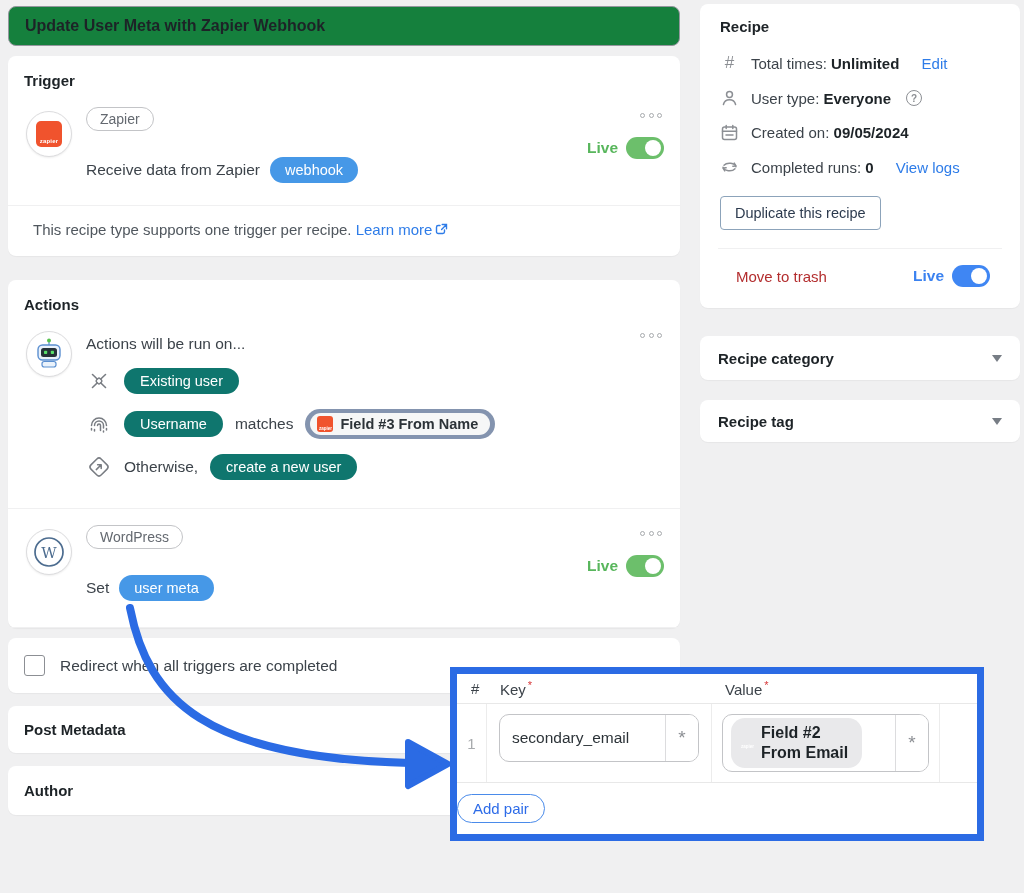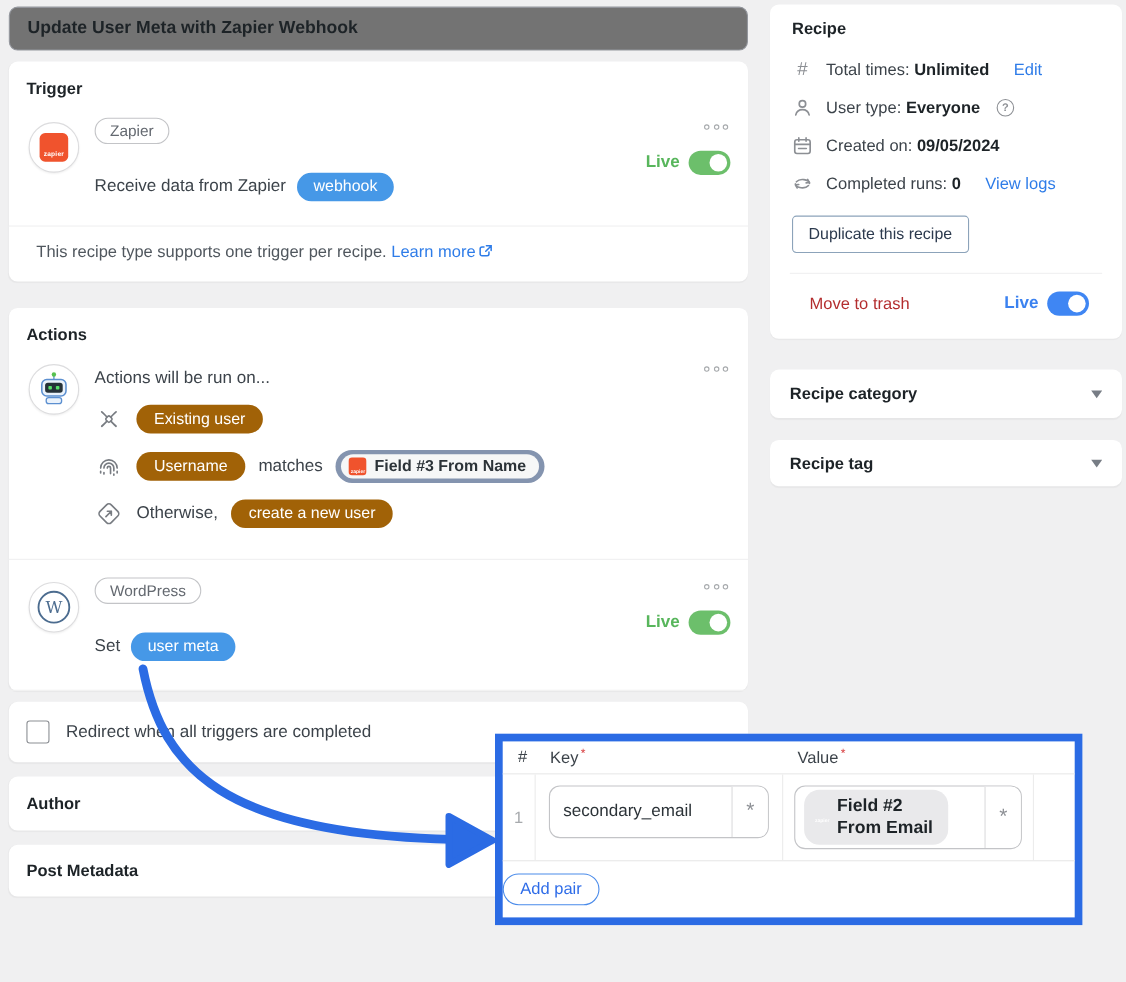--- a/index.html
+++ b/index.html
@@ -9,21 +9,21 @@
 
   
   .card { background:#fff; border-radius:8px; box-shadow:0 1px 1px rgba(0,0,0,.04); }
   .card-heading { font-size:15px; font-weight:bold; color:#1d2327; }
   .divider { height:1px; background:#f0f0f1; }
   .link { color:#2e7ce8; cursor:pointer; text-decoration:none; }
 
   
   .main-col { position:absolute; left:8px; top:0; width:672px; }
   .title-input { margin-top:6px; width:100%; height:40px; border:1.5px solid #94979e; border-radius:8px;
-    font-family:"Liberation Sans",sans-serif; font-size:16px; font-weight:bold; color:#1d2327; padding:0 16px; background:#737373; outline:none; }
+    font-family:"Liberation Sans",sans-serif; font-size:16px; font-weight:bold; color:#1d2327; padding:0 16px; background:#15803d; outline:none; }
 
   .trigger-card { margin-top:10px; }
   .pad-head { padding:16px 16px 6px; }
 
   .item-row { display:flex; align-items:flex-start; padding:10px 16px 22px 10px; }
   .avatar { width:46px; height:46px; min-width:46px; border-radius:50%; border:1px solid #dcdcde; background:#fff;
     display:flex; align-items:center; justify-content:center; margin:6px 14px 0 8px; box-shadow:0 1px 2px rgba(0,0,0,.07); }
   .zap-square { width:26px; height:26px; background:#f0532d; border-radius:5px; display:flex; align-items:flex-end; justify-content:center; }
   .zap-square span { color:#fff; font-size:6px; font-weight:bold; padding-bottom:3px; letter-spacing:.2px; }
   .item-main { flex:1; padding-top:2px; }
@@ -41,21 +41,21 @@
   .toggle .knob { position:absolute; right:3px; top:3px; width:16px; height:16px; border-radius:50%; background:#fff; }
   .card-footer { border-top:1px solid #f0f0f1; padding:15px 16px 17px 25px; font-size:15px; color:#50575e; }
   .ext-icon { display:inline-block; vertical-align:-1px; margin-left:3px; }
 
   .actions-card { margin-top:24px; }
   .runon-row { padding:6px 16px 0 10px; }
   .runon-title { font-size:15.5px; color:#3c434a; padding-top:8px; }
   .logic-rows { padding-bottom:28px; }
   .logic-row { display:flex; align-items:center; gap:12px; margin-top:15px; font-size:15.5px; color:#3c434a; }
   .logic-icon { width:26px; display:flex; justify-content:center; }
-  .badge-gray { background:#a16207; color:#fff; border-radius:999px; padding:5px 16px; font-size:14.5px; cursor:pointer; }
+  .badge-gray { background:#0f766e; color:#fff; border-radius:999px; padding:5px 16px; font-size:14.5px; cursor:pointer; }
   .token-outer { background:#8494af; border-radius:999px; padding:4px 5px; display:inline-flex; cursor:pointer; }
   .token-inner { background:#f6f7f7; border-radius:999px; padding:3px 12px 3px 7px; display:flex; align-items:center; gap:7px; }
   .token-inner .mini-zap { width:16px; height:16px; min-width:16px; background:#f0532d; border-radius:3px; display:flex; align-items:flex-end; justify-content:center; }
   .mini-zap span { color:#fff; font-size:4.5px; font-weight:bold; padding-bottom:1.5px; }
   .token-text { font-size:14.5px; font-weight:bold; color:#2c3338; white-space:nowrap; }
 
   .wp-row { padding:14px 16px 26px 10px; }
   .buttons-row { display:flex; gap:14px; padding:16px; }
   .btn-outline { display:inline-flex; align-items:center; gap:8px; background:#fff; border:1px solid #8c8f94; border-radius:12px;
     padding:9px 20px; font-size:15px; color:#2c3338; cursor:pointer; font-family:"Liberation Sans",sans-serif; }
@@ -267,28 +267,28 @@
 
     </div>
 
     
     <div class="card checkbox-card">
       <div class="checkbox"></div>
       <div class="checkbox-label">Redirect when all triggers are completed</div>
     </div>
 
     
-    <div class="card author-card">
-      <div class="card-heading">Author</div>
-    </div>
-
-    
     <div class="card postmeta-card">
       <div class="card-heading">Post Metadata</div>
       <span class="tri-down"></span>
+    </div>
+
+    
+    <div class="card author-card">
+      <div class="card-heading">Author</div>
     </div>
   </div>
 
   <div class="sidebar">
     <div class="card recipe-card">
       <div class="card-heading">Recipe</div>
       <div class="info-rows">
         <div class="info-row">
           <span class="info-icon hash-glyph">#</span>
           <span><span>Total times:</span> <b>Unlimited</b> <a class="link">Edit</a></span>

